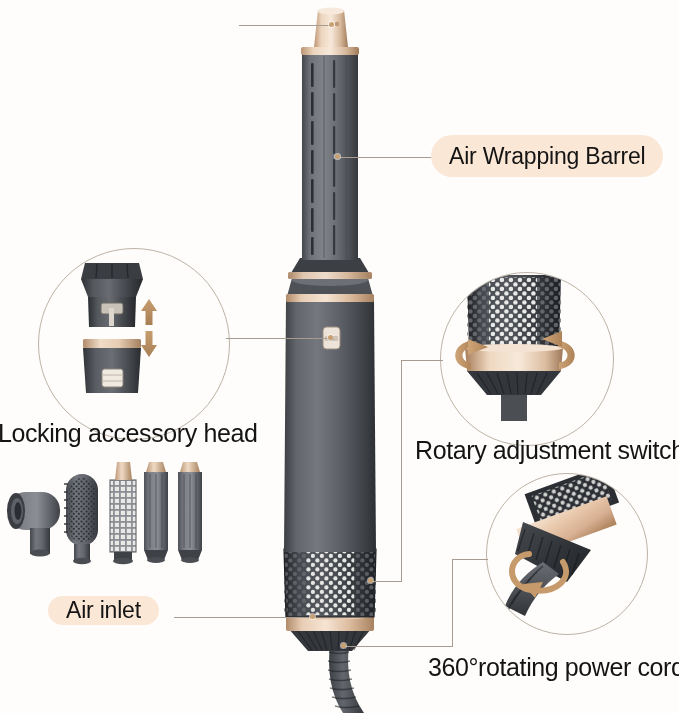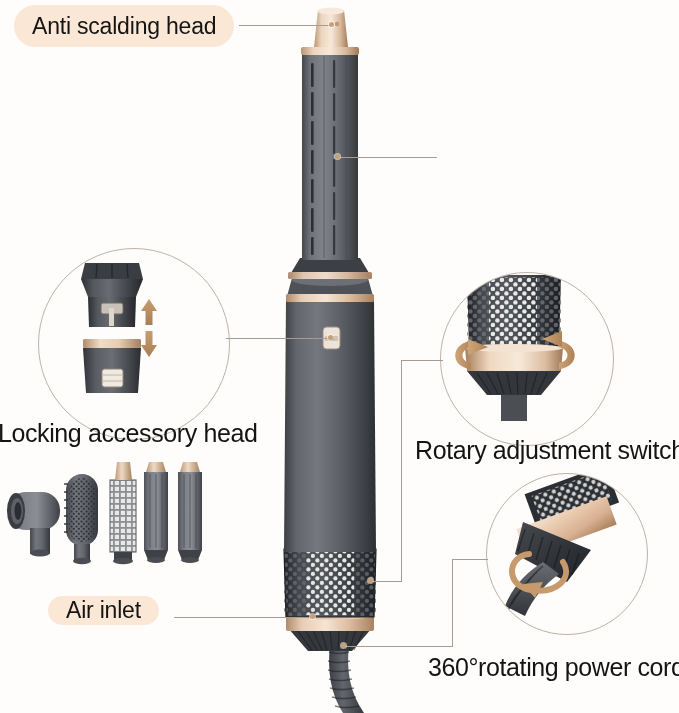--- a/index.html
+++ b/index.html
@@ -479,24 +479,24 @@
   <div class="dot" style="left:368px;top:578px;"></div>
 
   <div class="lead h" style="left:174px;top:617px;width:139px;"></div>
   <div class="dot" style="left:310px;top:614px;"></div>
 
   <div class="lead h" style="left:452px;top:559px;width:36px;"></div>
   <div class="lead v" style="left:452px;top:559px;height:88px;"></div>
   <div class="lead h" style="left:344px;top:646px;width:109px;"></div>
   <div class="dot" style="left:341px;top:643px;"></div>
 
-  <div class="pill" style="left:14px;top:5px;height:42px;">
-    <span>Anti scalding head</span>
-  </div>
-
+
+  <div class="pill" style="left:431px;top:135px;height:42px;">
+    <span>Air Wrapping Barrel</span>
+  </div>
 
   <div class="plain" style="left:-2px;top:421px;">
     <span>Locking accessory head</span>
   </div>
 
   <div class="plain" style="left:415px;top:438px;">
     <span>Rotary adjustment switch</span>
   </div>
 
   <div class="pill" style="left:48px;top:596px;height:29px;">

